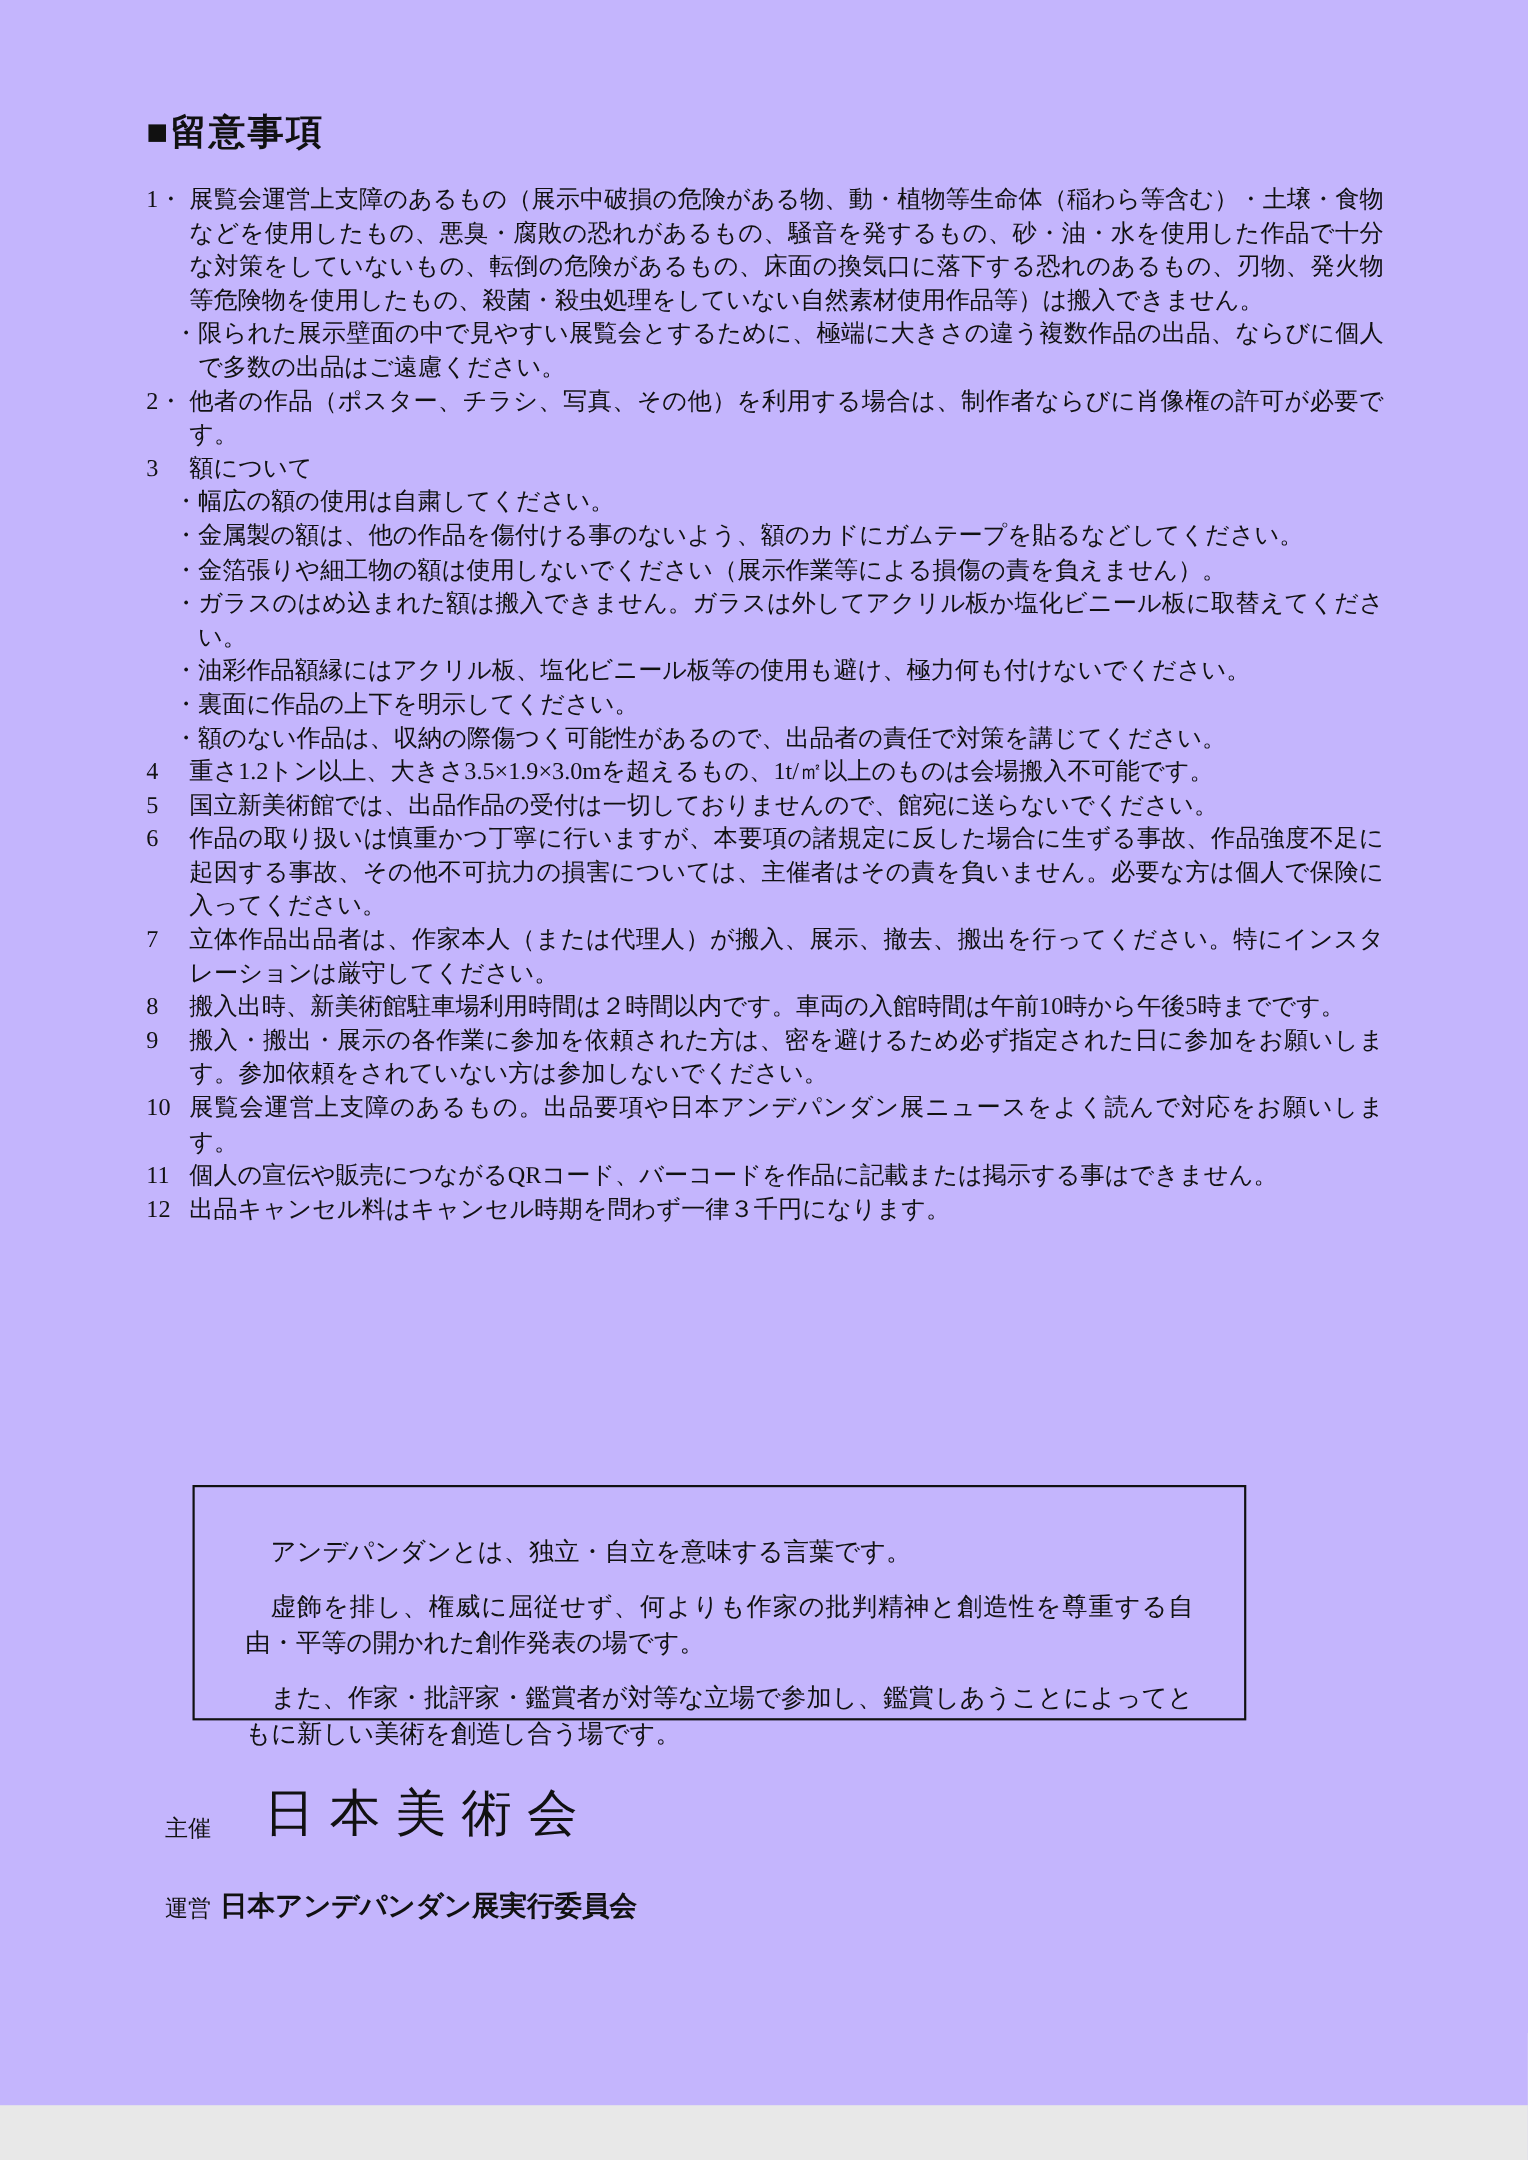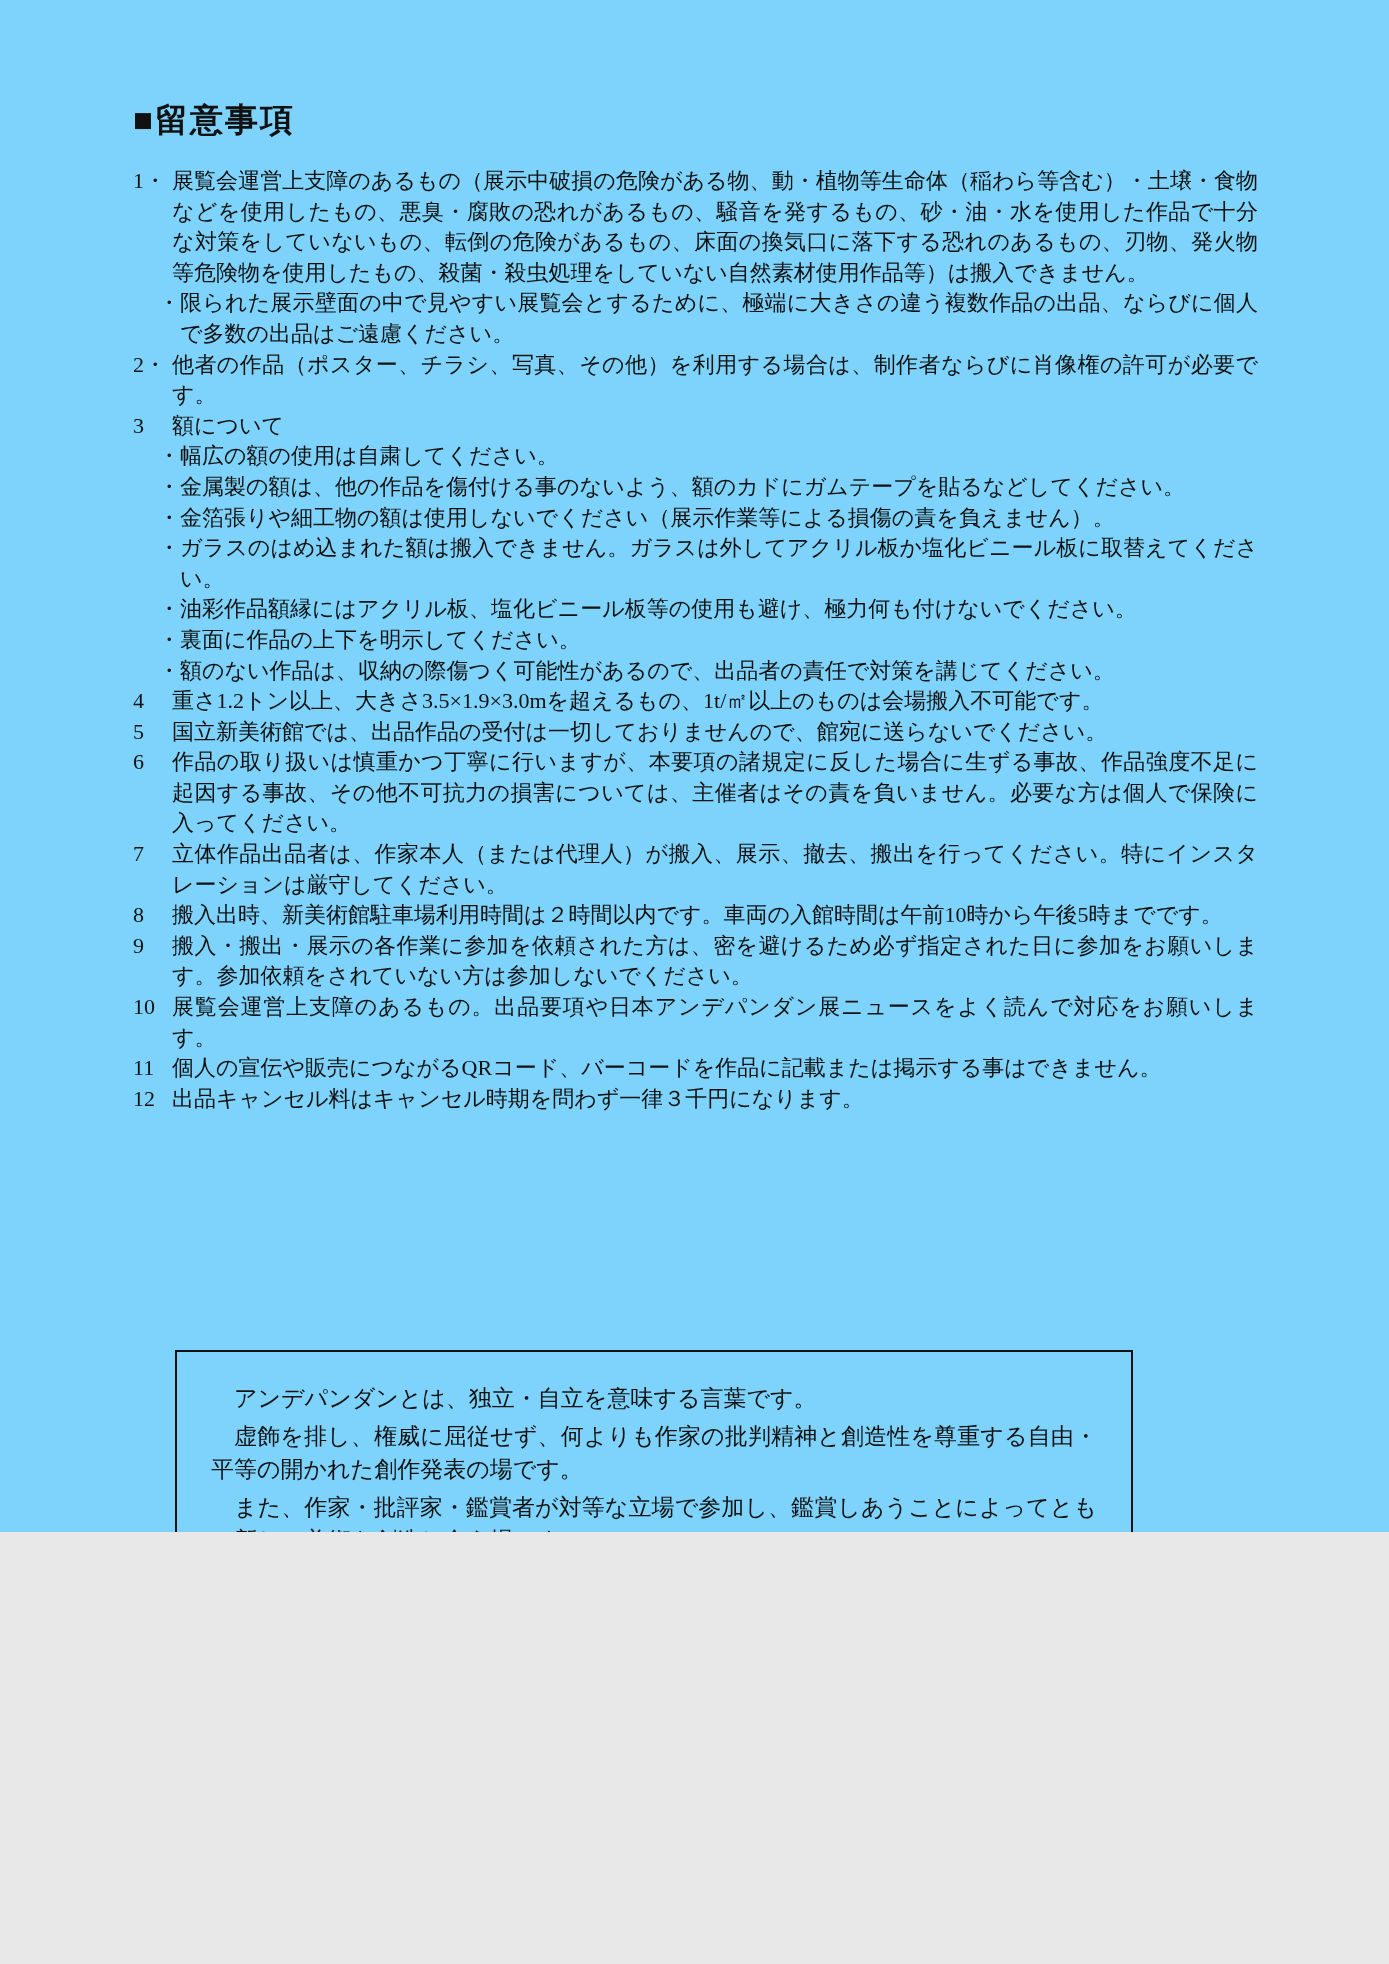--- a/index.html
+++ b/index.html
@@ -1,22 +1,22 @@
 <!DOCTYPE html>
 <html lang="ja"><head>
 <meta charset="utf-8">
 <style>
   * { box-sizing: border-box; }
   html,body { margin:0; padding:0; background:#e8e8e8; }
   .page {
     position: relative;
     width: 1389px;
-    height: 1532px;
+    height: 1914px;
     margin: 0 auto;
-    background: #7dd3fc;
+    background: #c4b5fd;
     color: #111111;
     font-family: "Liberation Serif", serif;
     overflow: hidden;
   }
   .doc-title {
     position: absolute;
     left: 133px;
     top: 98px;
     font-family: "Liberation Sans", sans-serif;
     font-weight: bold;
@@ -50,21 +50,21 @@
     top: 1350px;
     width: 958px;
     height: 214px;
     border: 2px solid #111111;
     padding: 26px 30px 0 30px;
     font-family: "Liberation Sans", sans-serif;
     font-size: 23px;
     line-height: 33.5px;
   }
   .independant-box p {
-    margin: 4px;
+    margin: 16px;
     text-indent: 1em;
     text-align: justify;
   }
   .footer {
     position: absolute;
     left: 148px;
     top: 1622px;
     width: 1130px;
     height: 160px;
   }

